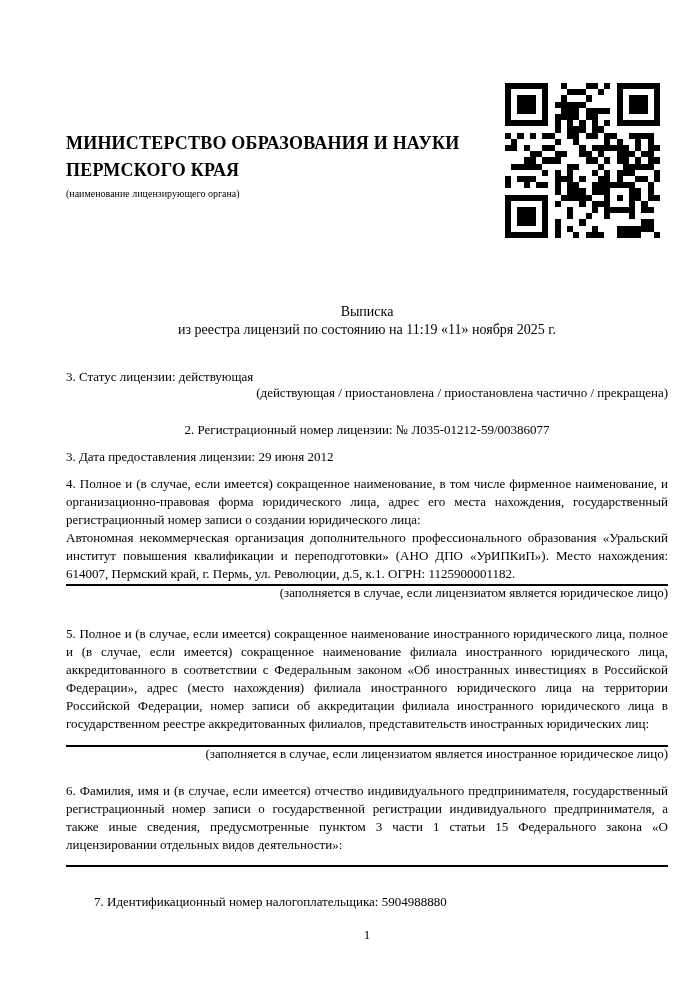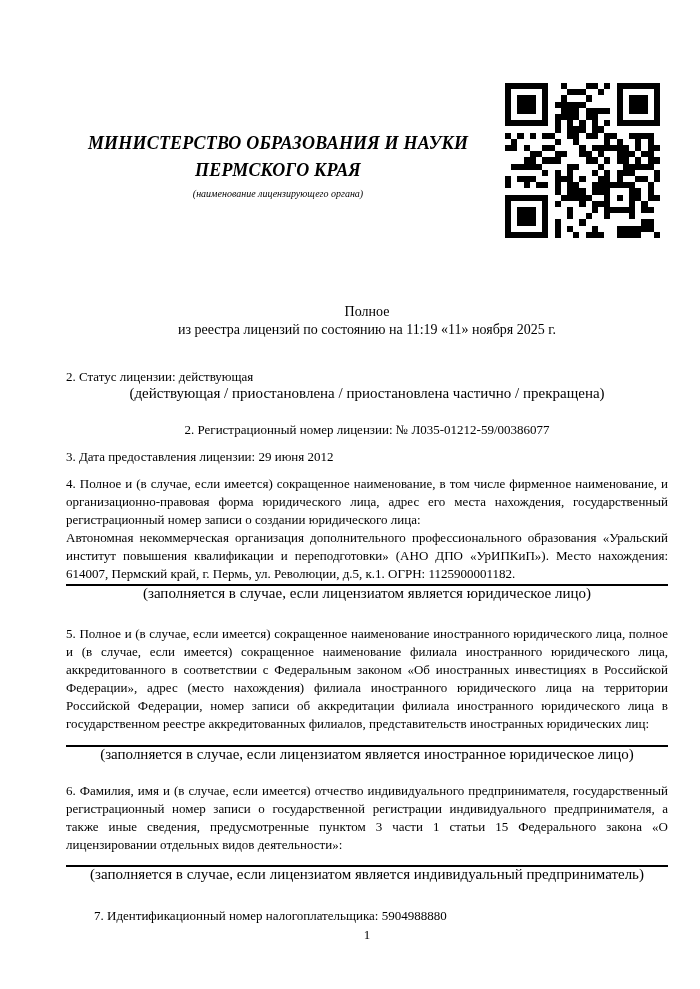--- a/index.html
+++ b/index.html
@@ -16,22 +16,21 @@
     font-family: "Liberation Serif", "DejaVu Serif", serif;
     overflow: hidden;
   }
 
   
   .header-text {
     position: absolute;
     top: 130px;
     left: 66px;
     width: 424px;
-    text-align: center;
-    font-style: italic;
+    text-align: left;
   }
   .ministry-line {
     font-size: 18px;
     font-weight: bold;
     line-height: 27px;
     letter-spacing: 0.2px;
   }
   .header-caption {
     font-size: 10px;
     line-height: 13px;
@@ -56,23 +55,23 @@
     line-height: 18px;
   }
   .doc-title {
     text-align: center;
     font-size: 14px;
     line-height: 18px;
   }
   .item { margin: 0; }
   .just { text-align: justify; }
   .caption {
-    font-size: 15px;
+    font-size: 13px;
     line-height: 14px;
-    text-align: center;
+    text-align: right;
   }
   .rule {
     border-top: 2px solid #000;
     height: 0;
   }
   .rule-tight { margin-top: 1px; }
   .rule-gap5 { margin-top: 12px; }
   .rule-gap6 { margin-top: 11px; }
 
   .mt-item1 { margin-top: 29px; }
@@ -418,25 +417,25 @@
       <rect x="18" y="24" width="1" height="1" fill="#000"></rect>
       <rect x="19" y="24" width="1" height="1" fill="#000"></rect>
       <rect x="20" y="24" width="1" height="1" fill="#000"></rect>
       <rect x="21" y="24" width="1" height="1" fill="#000"></rect>
       <rect x="24" y="24" width="1" height="1" fill="#000"></rect>
     </svg>
 
   <div class="main">
 
     <div class="doc-title">
-      <div>Полное</div>
+      <div>Выписка</div>
       <div>из реестра лицензий по состоянию на 11:19 «11» ноября 2025 г.</div>
     </div>
 
-    <p class="item mt-item1">2. Статус лицензии: действующая</p>
+    <p class="item mt-item1">3. Статус лицензии: действующая</p>
     <div class="caption">(действующая / приостановлена / приостановлена частично / прекращена)</div>
 
     <p class="item mt-item2">2. Регистрационный номер лицензии: № Л035-01212-59/00386077</p>
 
     <p class="item mt-item3">3. Дата предоставления лицензии: 29 июня 2012</p>
 
     <div class="mt-block4">
       <p class="item just">4. Полное и (в случае, если имеется) сокращенное наименование, в том числе фирменное наименование, и организационно-правовая форма юридического лица, адрес его места нахождения, государственный регистрационный номер записи о создании юридического лица:</p>
       <p class="item just">Автономная некоммерческая организация дополнительного профессионального образования «Уральский институт повышения квалификации и переподготовки» (АНО ДПО «УрИПКиП»). Место нахождения: 614007, Пермский край, г. Пермь, ул. Революции, д.5, к.1. ОГРН: 1125900001182.</p>
       <div class="rule rule-tight"></div>
@@ -445,21 +444,20 @@
 
     <div class="mt-block5">
       <p class="item just">5. Полное и (в случае, если имеется) сокращенное наименование иностранного юридического лица, полное и (в случае, если имеется) сокращенное наименование филиала иностранного юридического лица, аккредитованного в соответствии с Федеральным законом «Об иностранных инвестициях в Российской Федерации», адрес (место нахождения) филиала иностранного юридического лица на территории Российской Федерации, номер записи об аккредитации филиала иностранного юридического лица в государственном реестре аккредитованных филиалов, представительств иностранных юридических лиц:</p>
       <div class="rule rule-gap5"></div>
       <div class="caption">(заполняется в случае, если лицензиатом является иностранное юридическое лицо)</div>
     </div>
 
     <div class="mt-block6">
       <p class="item just">6. Фамилия, имя и (в случае, если имеется) отчество индивидуального предпринимателя, государственный регистрационный номер записи о государственной регистрации индивидуального предпринимателя, а также иные сведения, предусмотренные пунктом 3 части 1 статьи 15 Федерального закона «О лицензировании отдельных видов деятельности»:</p>
       <div class="rule rule-gap6"></div>
-      <div class="caption">(заполняется в случае, если лицензиатом является индивидуальный предприниматель)</div>
     </div>
 
     <p class="item mt-item7">7. Идентификационный номер налогоплательщика: 5904988880</p>
 
   </div>
 
   <div class="page-number">1</div>
 
 </div>
 

